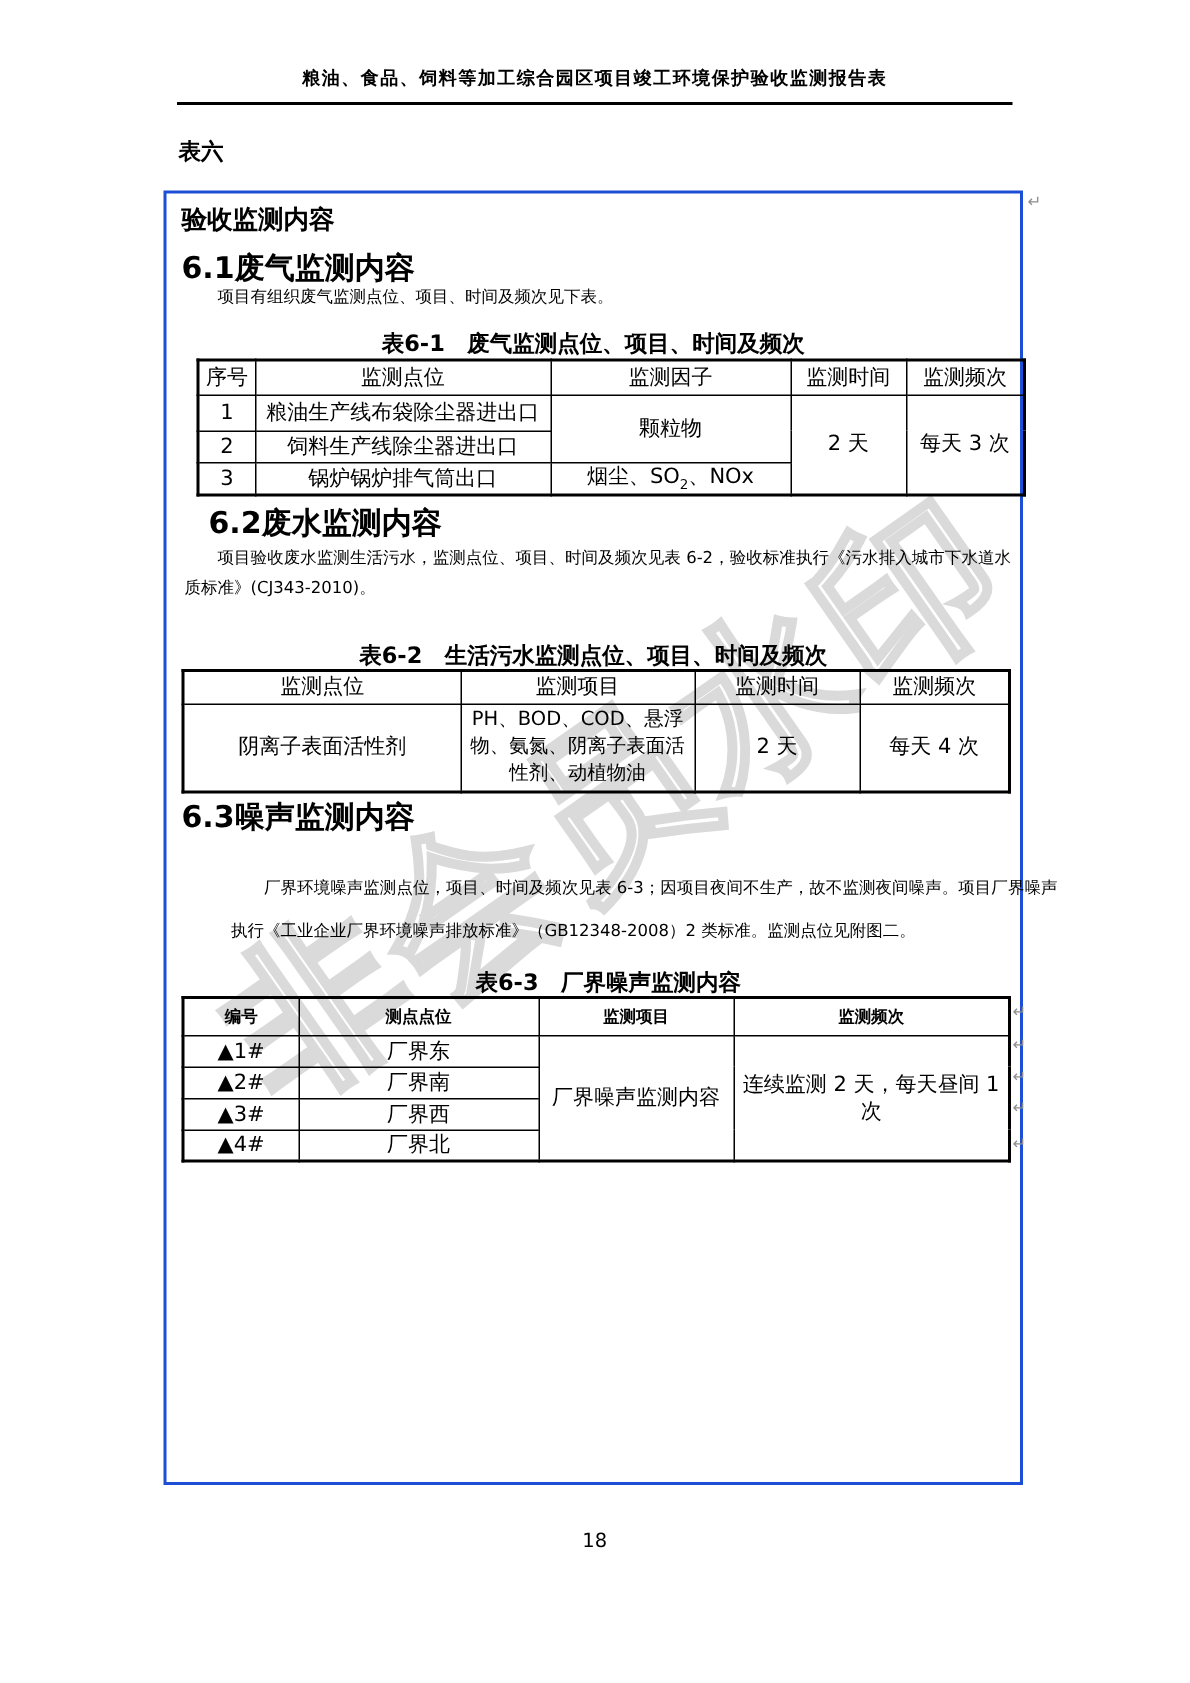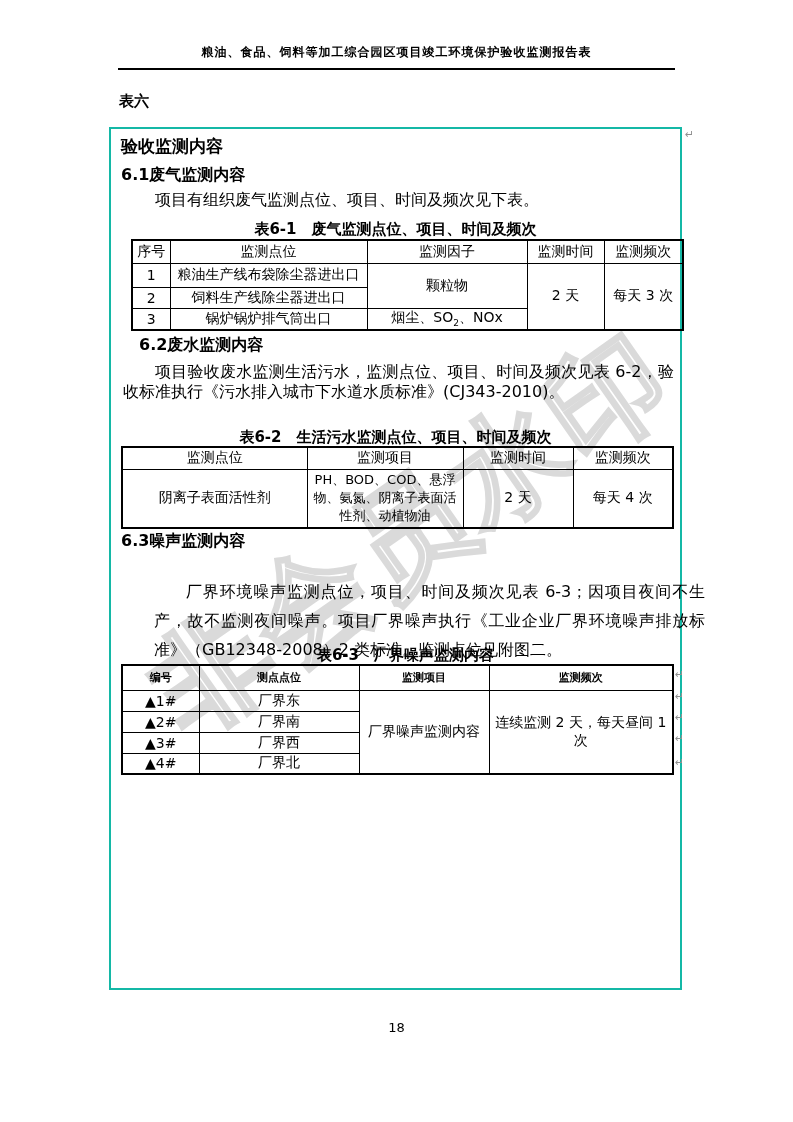--- a/index.html
+++ b/index.html
@@ -6,24 +6,24 @@
   .page{position:relative;width:793px;height:1122px;background:#ffffff;
         font-family:"DejaVu Sans",sans-serif;color:#000;overflow:hidden;}
   .abs{position:absolute;}
 
   
   .doc-header{left:0;top:44px;width:793px;text-align:center;font-size:12px;font-weight:600;letter-spacing:1px;}
   .header-rule{left:118px;top:68px;width:557px;height:0;border-top:2px solid #000;}
   .table-six{left:119px;top:92px;font-size:15px;font-weight:bold;}
 
   
-  .content-box{left:109px;top:127px;width:569px;height:859px;border:2px solid #14b8a6;}
+  .content-box{left:109px;top:127px;width:569px;height:859px;border:2px solid #1d4ed8;}
   .box-title{left:10px;top:6px;font-size:17px;font-weight:bold;}
-  .sec-heading{font-size:16px;font-weight:bold;}
-  .para{width:551px;font-size:16px;text-align:justify;}
+  .sec-heading{font-size:20px;font-weight:bold;}
+  .para{width:551px;font-size:11px;text-align:justify;}
   .para p{margin:0;text-indent:2em;}
   .caption{left:0;width:100%;text-align:center;font-size:15px;font-weight:bold;}
 
   table{border-collapse:collapse;table-layout:fixed;position:absolute;
         border:2px solid #000;font-size:14px;}
   td,th{border:1px solid #000;text-align:center;vertical-align:middle;
         padding:0;font-weight:normal;overflow:hidden;}
   .t3 th{font-weight:bold;font-size:11px;}
   .items-cell{font-size:13px;line-height:18px;}
   sub.chem{font-size:9px;}

